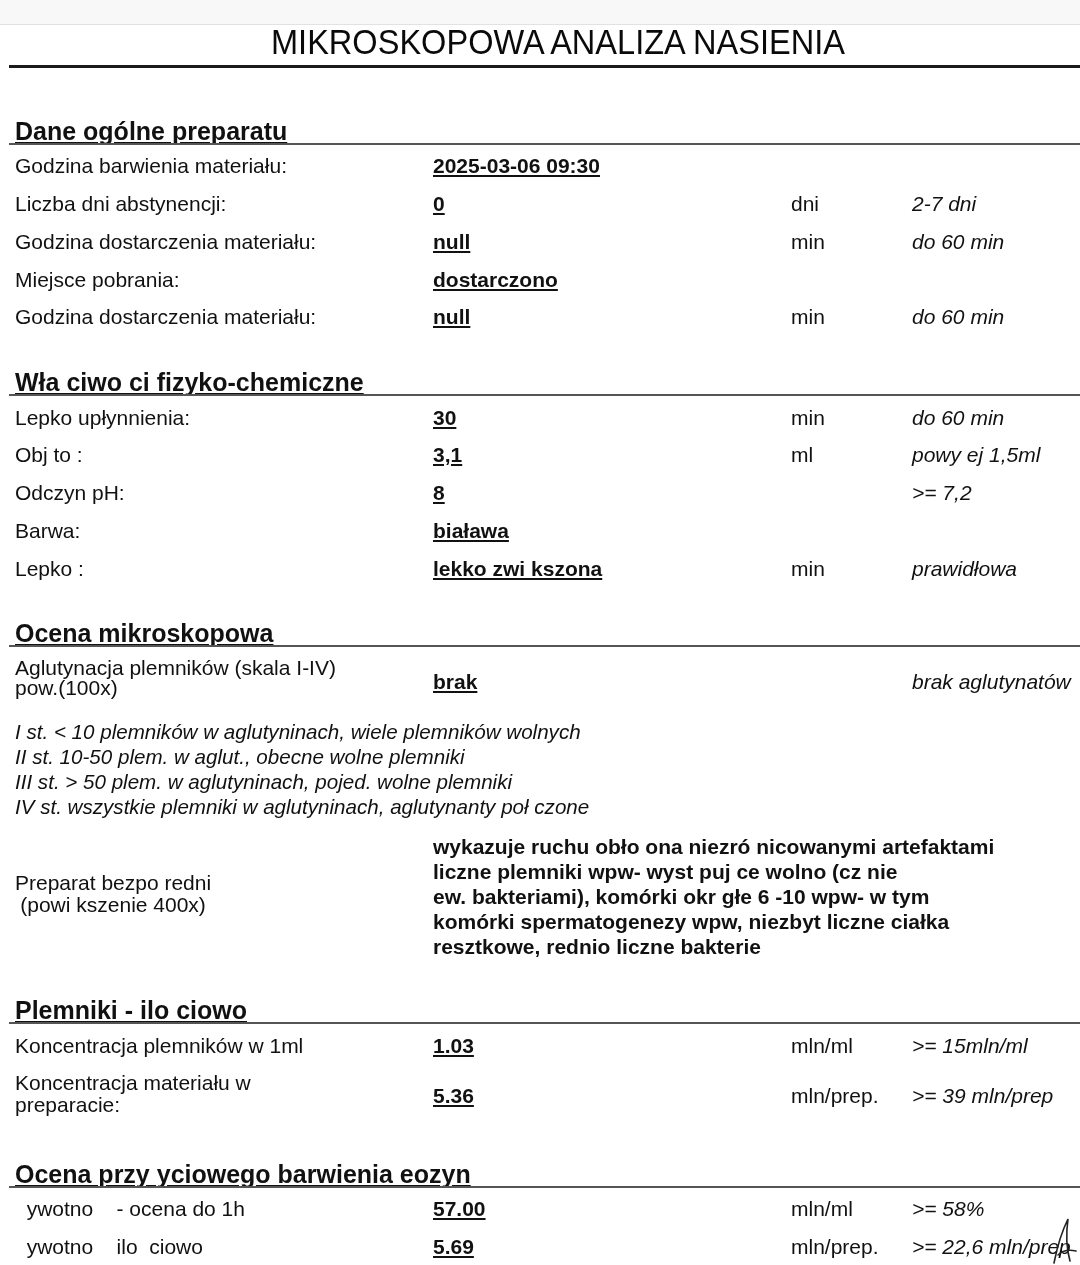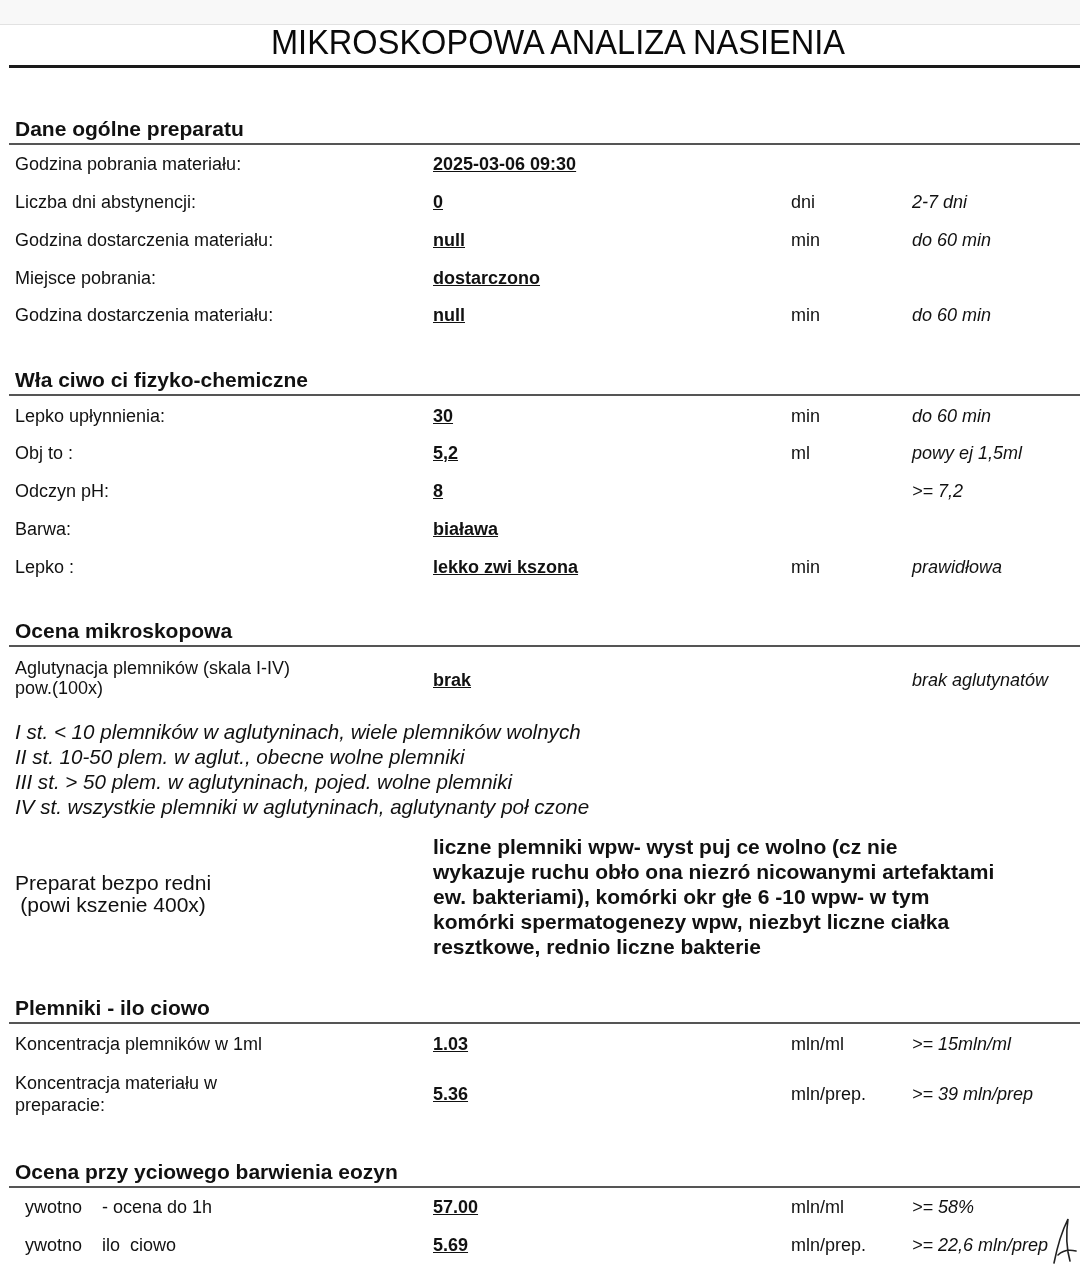--- a/index.html
+++ b/index.html
@@ -36,36 +36,37 @@
     }
     .title-rule {
       position: absolute;
       left: 9px; top: 65px;
       width: 1071px; height: 3px;
       background: #1a1a1a;
     }
     .sec-head {
       position: absolute;
       left: 15px;
-      font-size: 21px;
+      font-size: 25px;
       font-weight: bold;
       white-space: nowrap;
+      text-decoration: underline;
     }
     .sec-rule {
       position: absolute;
       left: 9px;
       width: 1071px;
       height: 2px;
       background: #555555;
     }
     .row {
       position: absolute;
       left: 0;
       width: 1080px;
-      font-size: 18px;
+      font-size: 21px;
       white-space: nowrap;
     }
     .row .lbl {
       position: absolute;
       left: 15px;
       top: 0;
     }
     .row .val {
       position: absolute;
       left: 433px;
@@ -125,21 +126,21 @@
 
 <div class="topbar"></div>
 
 <div class="title">MIKROSKOPOWA ANALIZA NASIENIA</div>
 <div class="title-rule"></div>
 
 <div class="sec-head" style="top:117px">Dane ogólne preparatu</div>
 <div class="sec-rule" style="top:143px"></div>
 
 <div class="row" style="top:154px">
-  <span class="lbl">Godzina pobrania materiału:</span>
+  <span class="lbl">Godzina barwienia materiału:</span>
   <span class="val">2025-03-06 09:30</span>
   <span class="unit"></span>
   <span class="norm"></span>
 </div>
 <div class="row" style="top:192px">
   <span class="lbl">Liczba dni abstynencji:</span>
   <span class="val">0</span>
   <span class="unit">dni</span>
   <span class="norm">2-7 dni</span>
 </div>
@@ -166,21 +167,21 @@
 <div class="sec-rule" style="top:394px"></div>
 
 <div class="row" style="top:406px">
   <span class="lbl">Lepko upłynnienia:</span>
   <span class="val">30</span>
   <span class="unit">min</span>
   <span class="norm">do 60 min</span>
 </div>
 <div class="row" style="top:443px">
   <span class="lbl">Obj  to   :</span>
-  <span class="val">5,2</span>
+  <span class="val">3,1</span>
   <span class="unit">ml</span>
   <span class="norm">powy  ej 1,5ml</span>
 </div>
 <div class="row" style="top:481px">
   <span class="lbl">Odczyn pH:</span>
   <span class="val">8</span>
   <span class="unit"></span>
   <span class="norm">&gt;= 7,2</span>
 </div>
 <div class="row" style="top:519px">
@@ -211,22 +212,22 @@
 <div class="legend-line" style="top:719px">I st.  &lt; 10 plemników w aglutyninach, wiele plemników wolnych</div>
 <div class="legend-line" style="top:744px">II st.  10-50 plem. w aglut., obecne wolne plemniki</div>
 <div class="legend-line" style="top:769px">III st.  &gt; 50 plem. w aglutyninach, pojed. wolne plemniki</div>
 <div class="legend-line" style="top:794px">IV st.  wszystkie plemniki w aglutyninach, aglutynanty poł  czone</div>
 
 <div class="desc-lbl">
   <span>Preparat bezpo  redni</span><br>
   <span>(powi  kszenie 400x)</span>
 </div>
 <div class="desc-val">
+  <div>wykazuje ruchu obło  ona niezró  nicowanymi artefaktami</div>
   <div>liczne plemniki wpw- wyst  puj  ce wolno (cz        nie</div>
-  <div>wykazuje ruchu obło  ona niezró  nicowanymi artefaktami</div>
   <div>ew. bakteriami), komórki okr  głe  6 -10  wpw- w tym</div>
   <div>komórki spermatogenezy  wpw, niezbyt liczne ciałka</div>
   <div>resztkowe,   rednio liczne bakterie</div>
 </div>
 
 <div class="sec-head" style="top:996px">Plemniki - ilo  ciowo</div>
 <div class="sec-rule" style="top:1022px"></div>
 
 <div class="row" style="top:1034px">
   <span class="lbl">Koncentracja plemników w 1ml</span>

